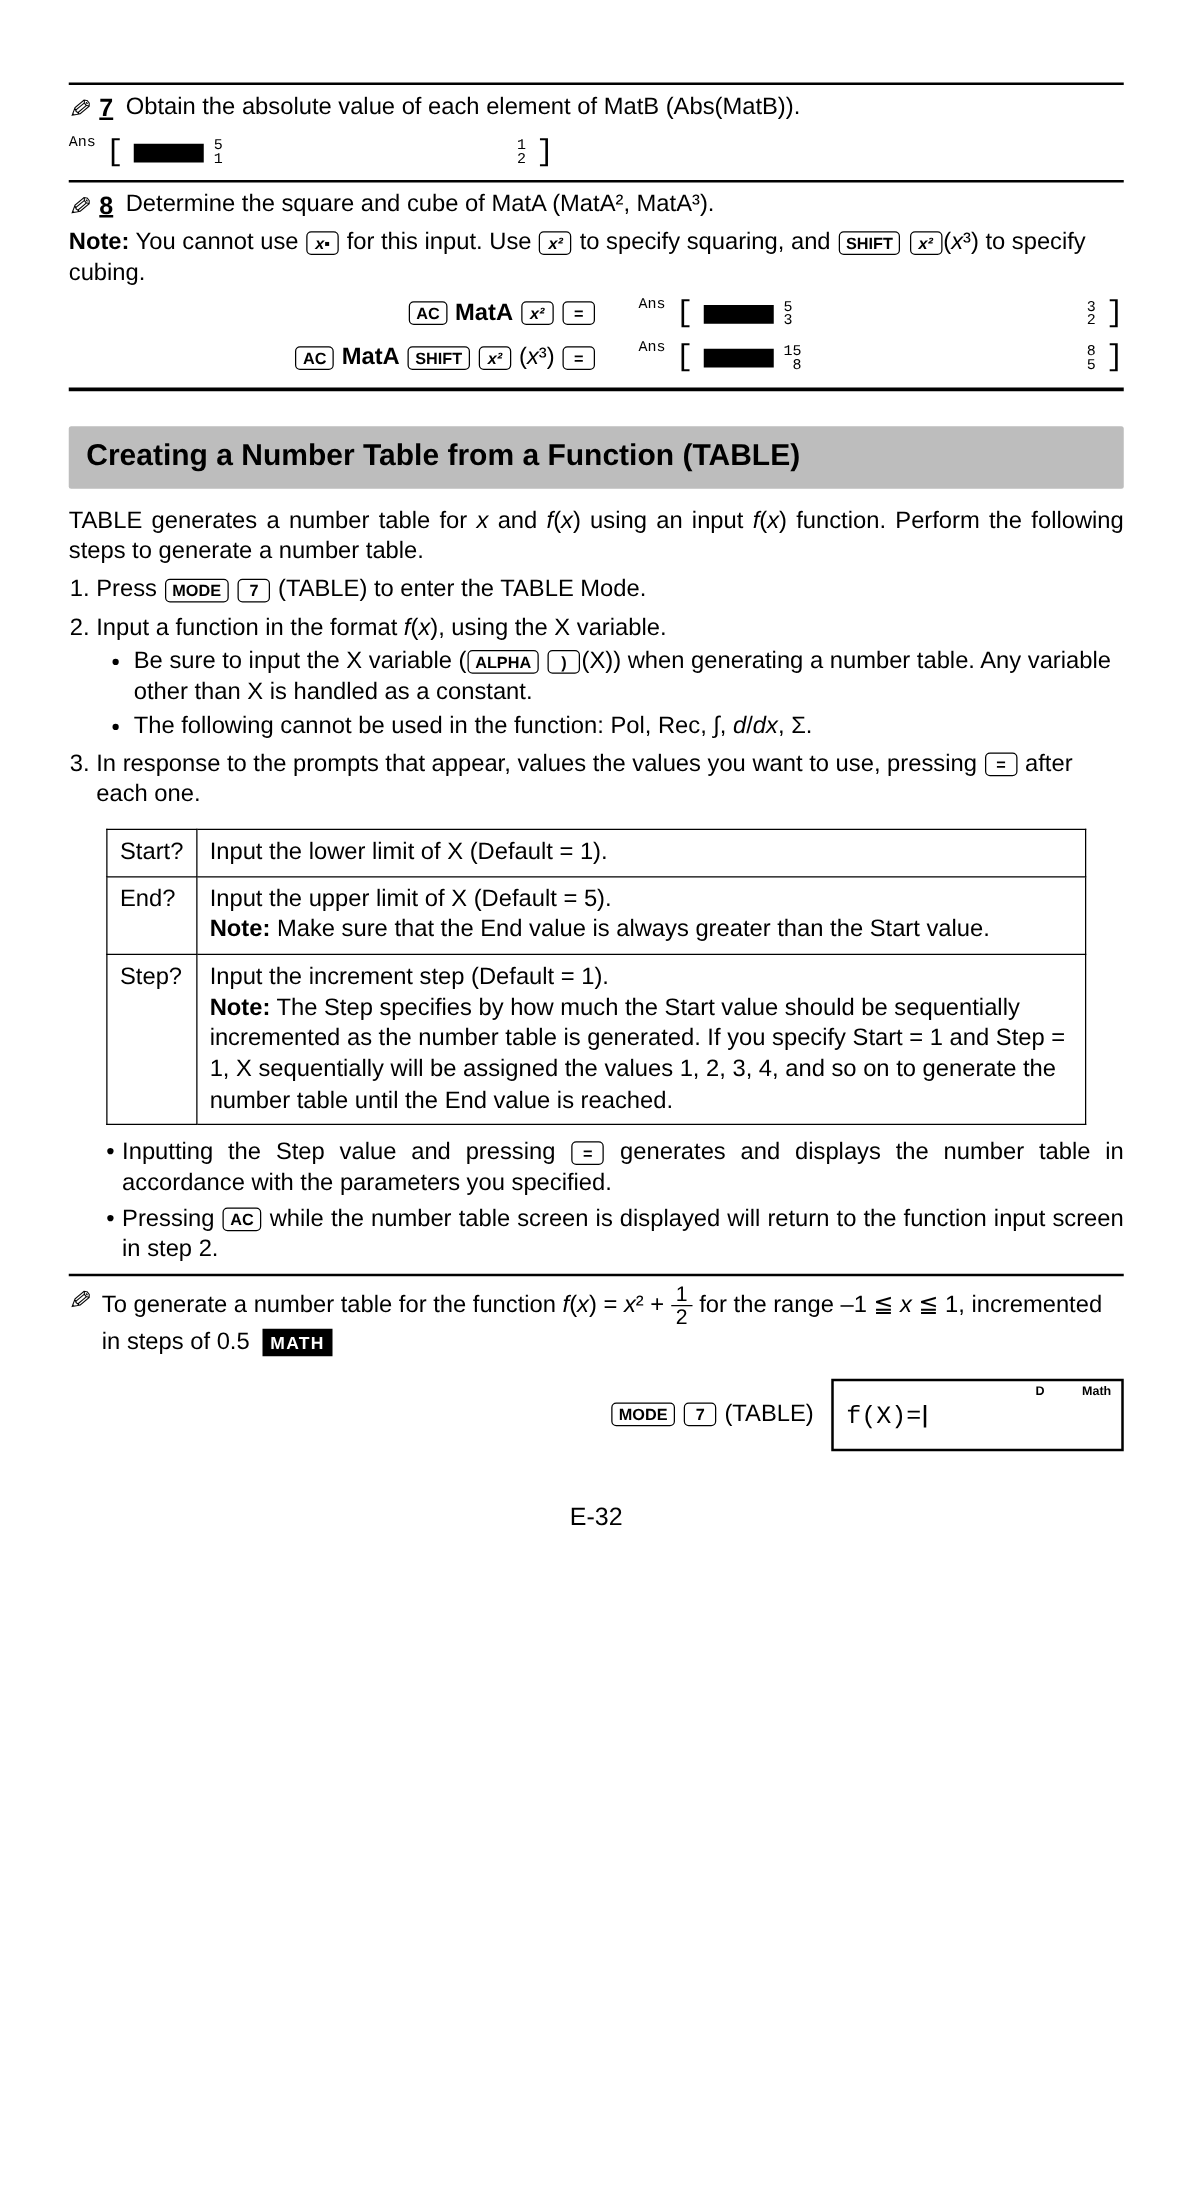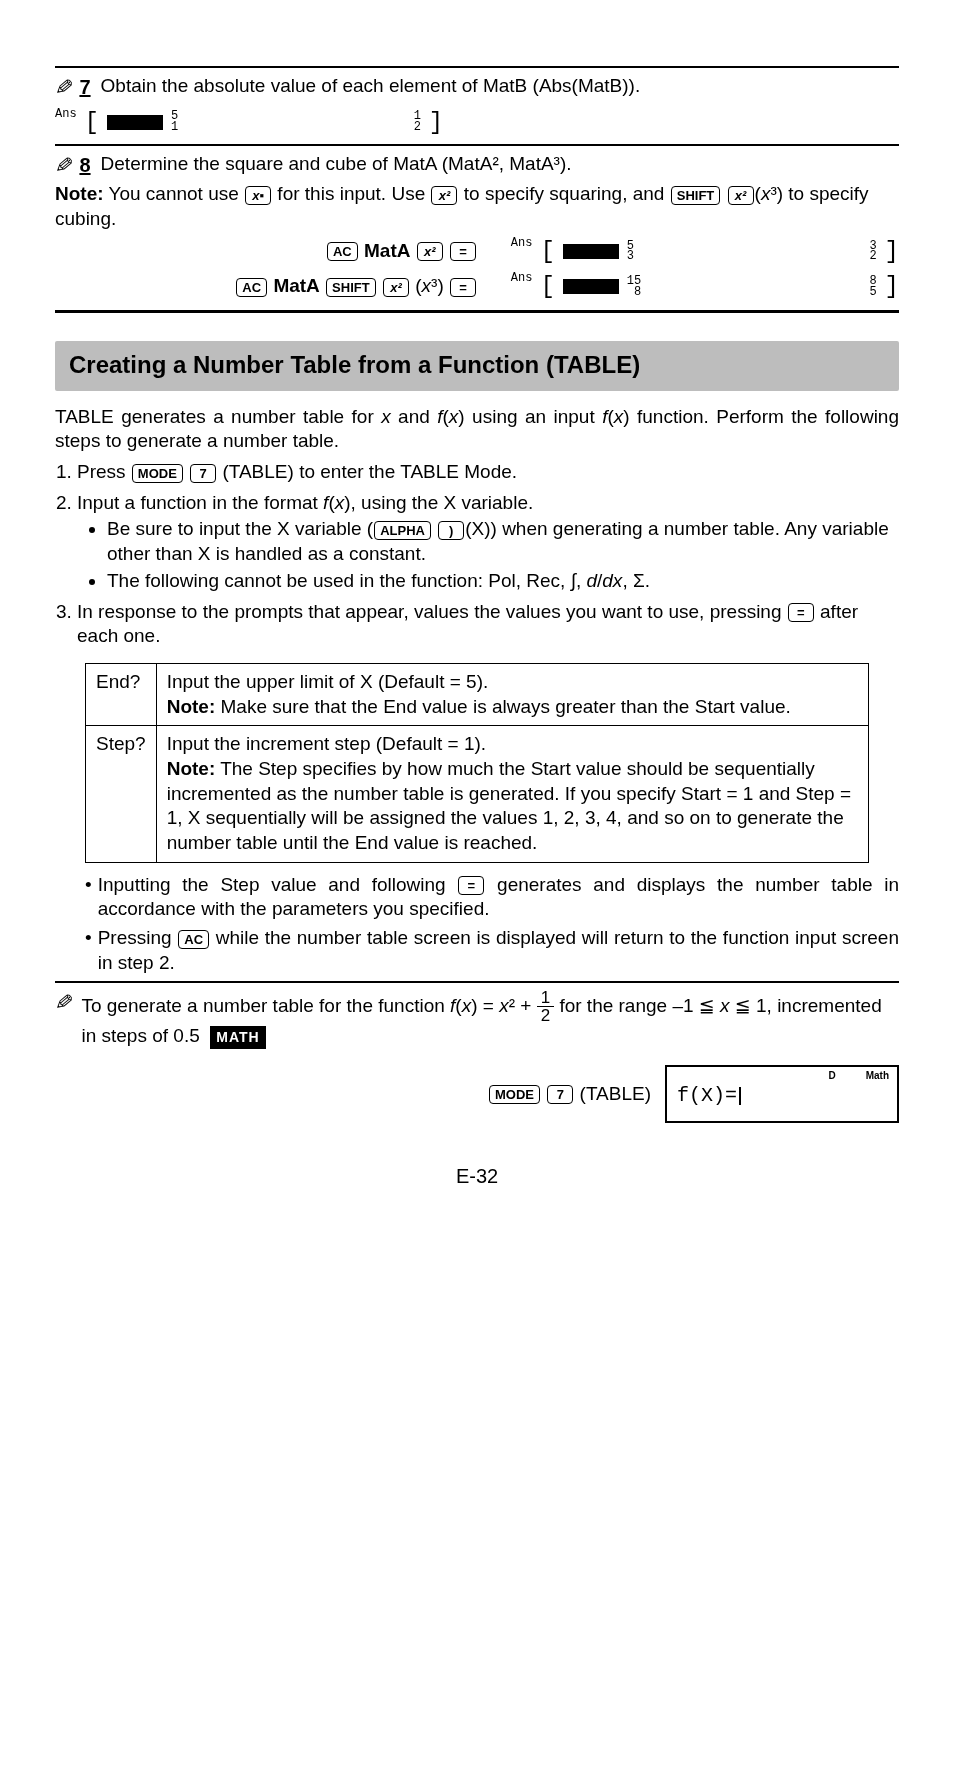--- a/index.html
+++ b/index.html
@@ -253,40 +253,44 @@
     </ul>
   </li>
   <li>
     <span>In response to the prompts that appear, values the values you want to use, pressing </span><span class="key">=</span><span> after each one.</span>
   </li>
 </ol>
 
 <table class="ptable">
   <tbody>
   <tr>
+    <td>Start?</td>
+    <td>Input the lower limit of X (Default = 1).</td>
+  </tr>
+  <tr>
     <td>End?</td>
     <td>
       <span>Input the upper limit of X (Default = 5).</span><br>
       <span class="bold">Note:</span><span> Make sure that the End value is always greater than the Start value.</span>
     </td>
   </tr>
   <tr>
     <td>Step?</td>
     <td>
       <span>Input the increment step (Default = 1).</span><br>
       <span class="bold">Note:</span><span> The Step specifies by how much the Start value should be sequentially incremented as the number table is generated. If you specify Start = 1 and Step = 1, X sequentially will be assigned the values 1, 2, 3, 4, and so on to generate the number table until the End value is reached.</span>
     </td>
   </tr>
 </tbody>
   </table>
 
 <div class="notes">
   <div class="bullet-row">
     <span>•</span>
-    <div><span>Inputting the Step value and following </span><span class="key">=</span><span> generates and displays the number table in accordance with the parameters you specified.</span></div>
+    <div><span>Inputting the Step value and pressing </span><span class="key">=</span><span> generates and displays the number table in accordance with the parameters you specified.</span></div>
   </div>
   <div class="bullet-row">
     <span>•</span>
     <div><span>Pressing </span><span class="key">AC</span><span> while the number table screen is displayed will return to the function input screen in step 2.</span></div>
   </div>
 </div>
 
 <hr class="hr-thin">
 
 <div style="display:flex; gap:8px; align-items:flex-start;">

